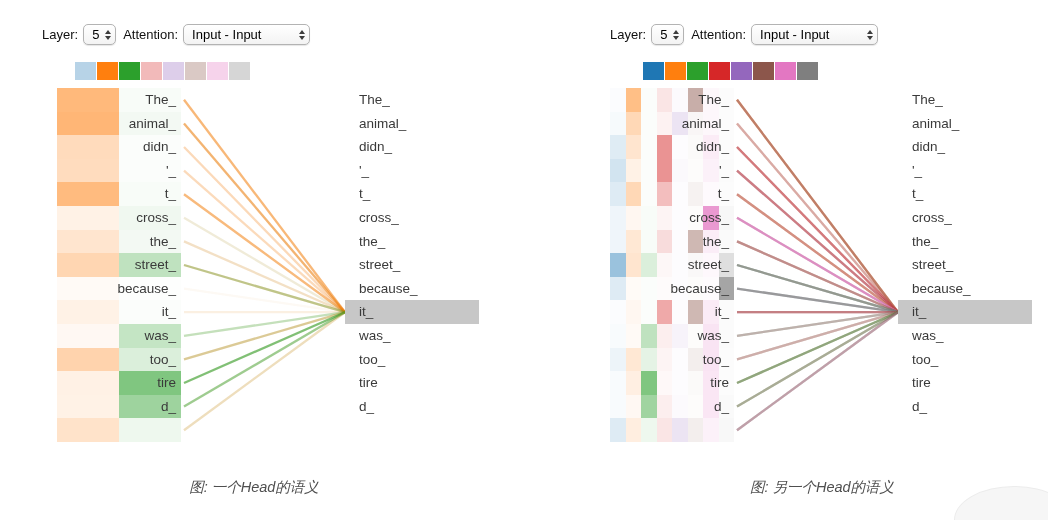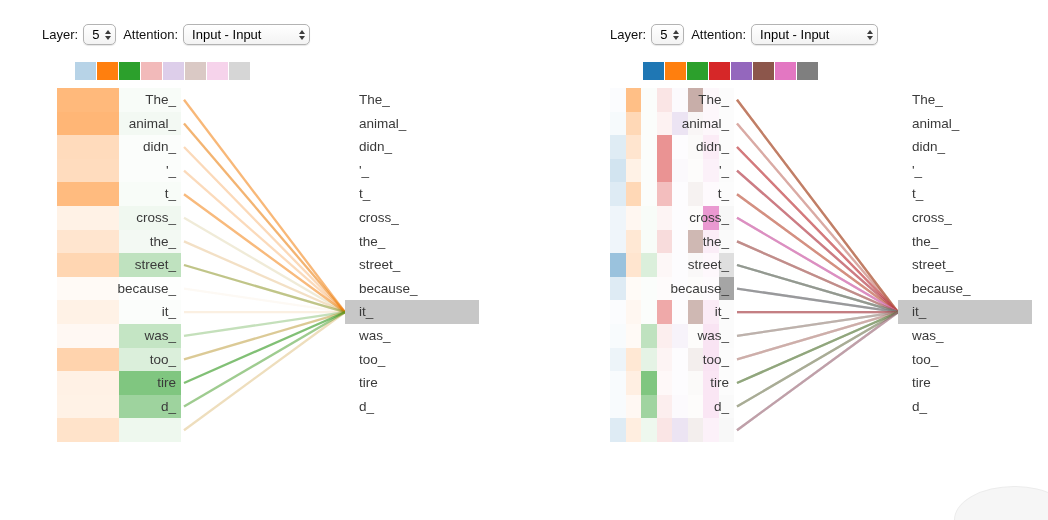--- a/index.html
+++ b/index.html
@@ -171,20 +171,21 @@
         <div class="rtok" style="top: 141.6px;">the_</div>
         <div class="rtok" style="top: 165.2px;">street_</div>
         <div class="rtok" style="top: 188.8px;">because_</div>
         <div class="rtok" style="top: 212.4px;">it_</div>
         <div class="rtok" style="top: 236px;">was_</div>
         <div class="rtok" style="top: 259.6px;">too_</div>
         <div class="rtok" style="top: 283.2px;">tire</div>
         <div class="rtok" style="top: 306.8px;">d_</div>
       </div>
   </div>
+  <div class="caption">图: 一个Head的语义</div>
 </div>
 
 <div class="panel" id="panel-1">
   <div class="controls">
     <span class="lbl">Layer:</span>
     <div class="select sm">
       <span>5</span>
       <span class="arrows">
           <span class="arr-up"></span>
           <span class="arr-dn"></span>
@@ -482,15 +483,16 @@
         <div class="rtok" style="top: 141.6px;">the_</div>
         <div class="rtok" style="top: 165.2px;">street_</div>
         <div class="rtok" style="top: 188.8px;">because_</div>
         <div class="rtok" style="top: 212.4px;">it_</div>
         <div class="rtok" style="top: 236px;">was_</div>
         <div class="rtok" style="top: 259.6px;">too_</div>
         <div class="rtok" style="top: 283.2px;">tire</div>
         <div class="rtok" style="top: 306.8px;">d_</div>
       </div>
   </div>
+  <div class="caption">图: 另一个Head的语义</div>
 </div>
 
 <div class="corner-blob"></div>
 
 </body></html>

